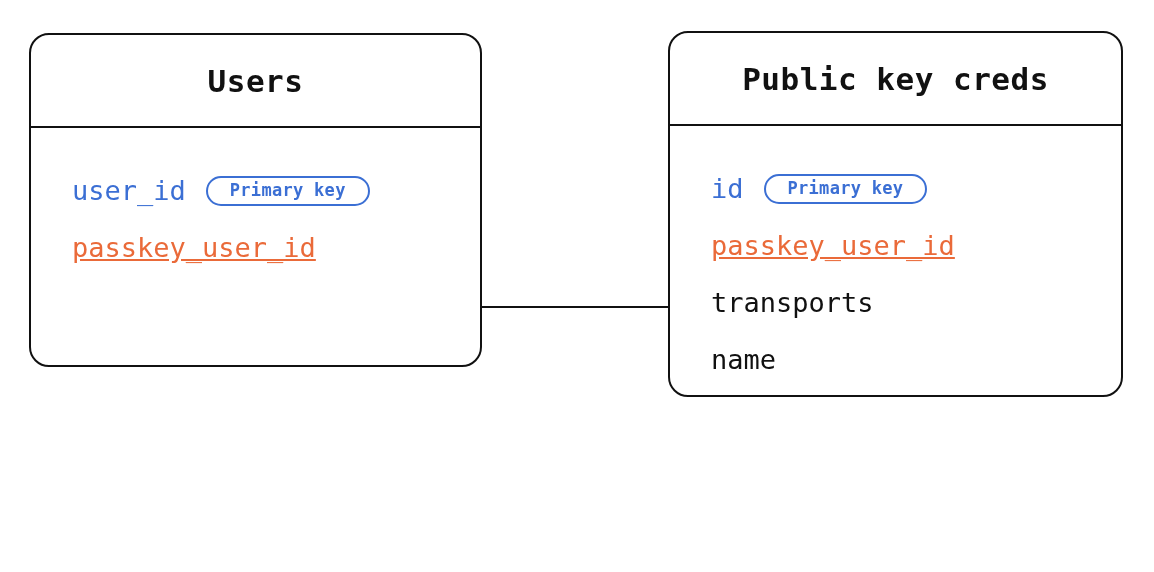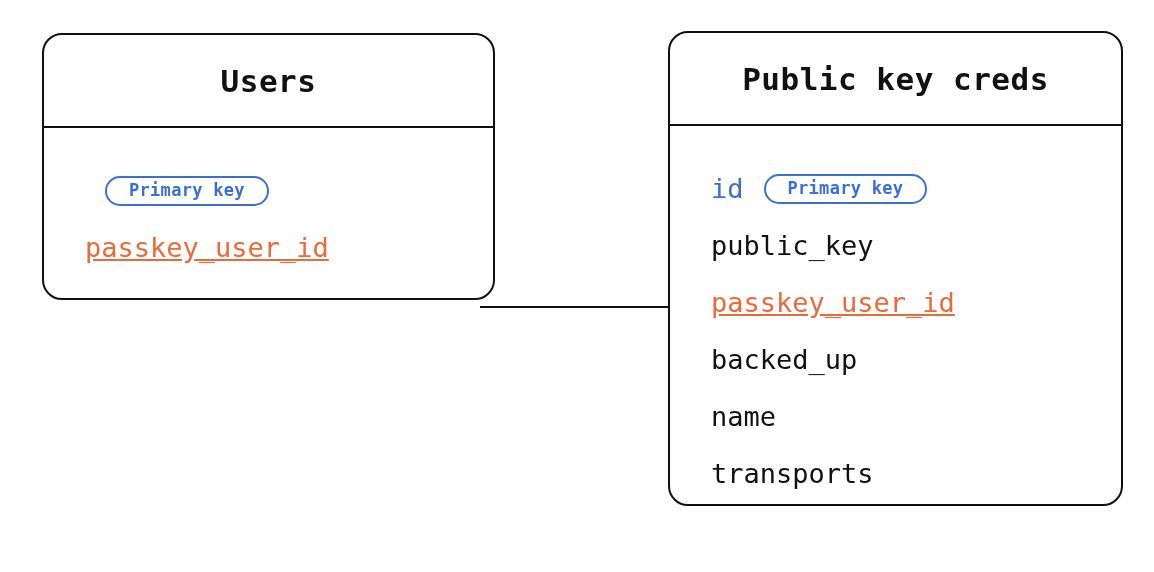--- a/index.html
+++ b/index.html
@@ -100,73 +100,68 @@
     background: #111111;
   }
 </style>
 </head>
 <body>
 
 <div id="canvas">
 
   <div class="connector" style="left:480px; top:306px; width:190px; height:2px;"></div>
 
-  <div class="entity" style="left:42px; top:33px; width:453px; height:267px;">
+  <div class="entity" style="left:29px; top:33px; width:453px; height:334px;">
 
     <div class="entity-header">
       <span class="entity-title">Users</span>
     </div>
 
     <div class="entity-fields">
 
       <div class="field-row">
+        <span class="field-name pk">user_id</span>
         <span class="pk-badge">
           <span class="pk-badge-label">Primary key</span>
         </span>
       </div>
 
 
       <div class="field-row">
         <span class="field-name fk">passkey_user_id</span>
       </div>
 
     </div>
   </div>
 
-  <div class="entity" style="left:668px; top:31px; width:455px; height:475px;">
+  <div class="entity" style="left:668px; top:31px; width:455px; height:366px;">
 
     <div class="entity-header">
       <span class="entity-title">Public key creds</span>
     </div>
 
     <div class="entity-fields">
 
       <div class="field-row">
         <span class="field-name pk">id</span>
         <span class="pk-badge">
           <span class="pk-badge-label">Primary key</span>
         </span>
       </div>
 
-      <div class="field-row">
-        <span class="field-name">public_key</span>
-      </div>
 
       <div class="field-row">
         <span class="field-name fk">passkey_user_id</span>
       </div>
 
+
       <div class="field-row">
-        <span class="field-name">backed_up</span>
+        <span class="field-name">transports</span>
       </div>
 
       <div class="field-row">
         <span class="field-name">name</span>
-      </div>
-
-      <div class="field-row">
-        <span class="field-name">transports</span>
       </div>
 
     </div>
   </div>
 
 </div>
 
 </body></html>

